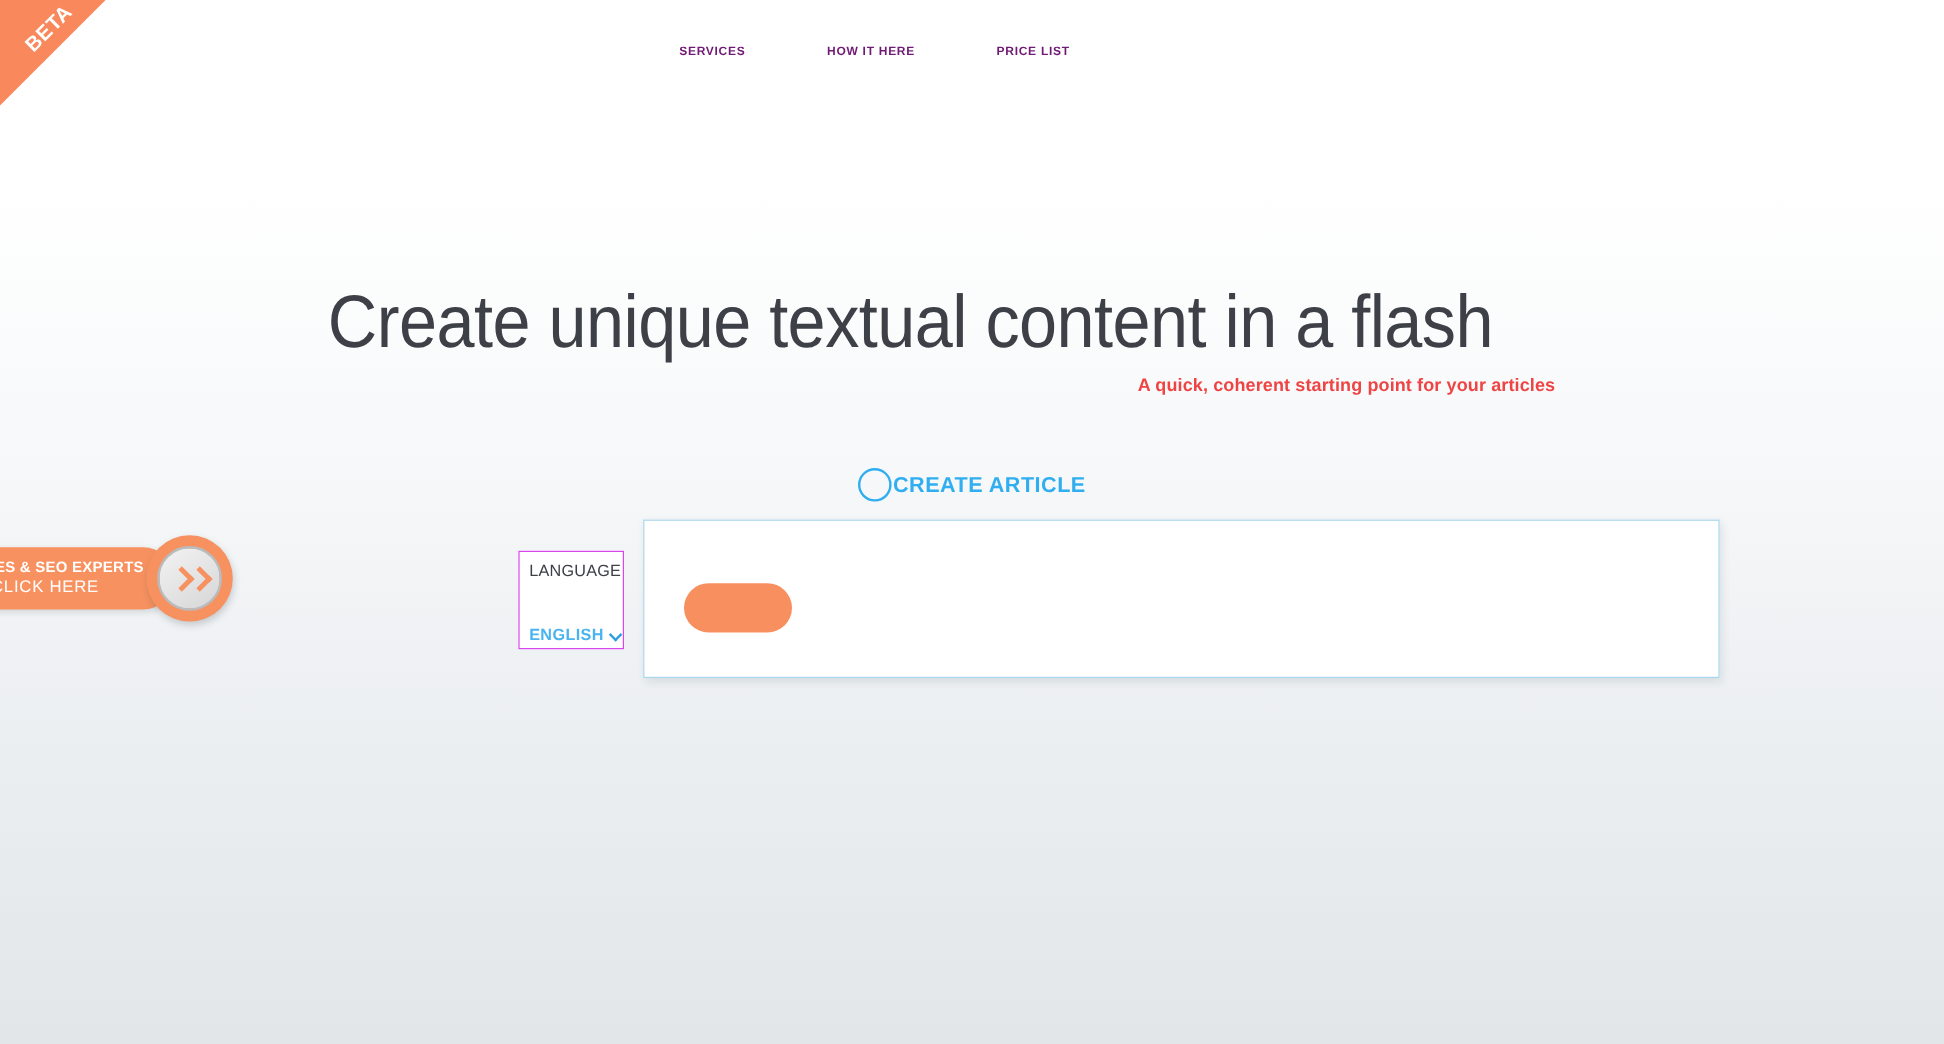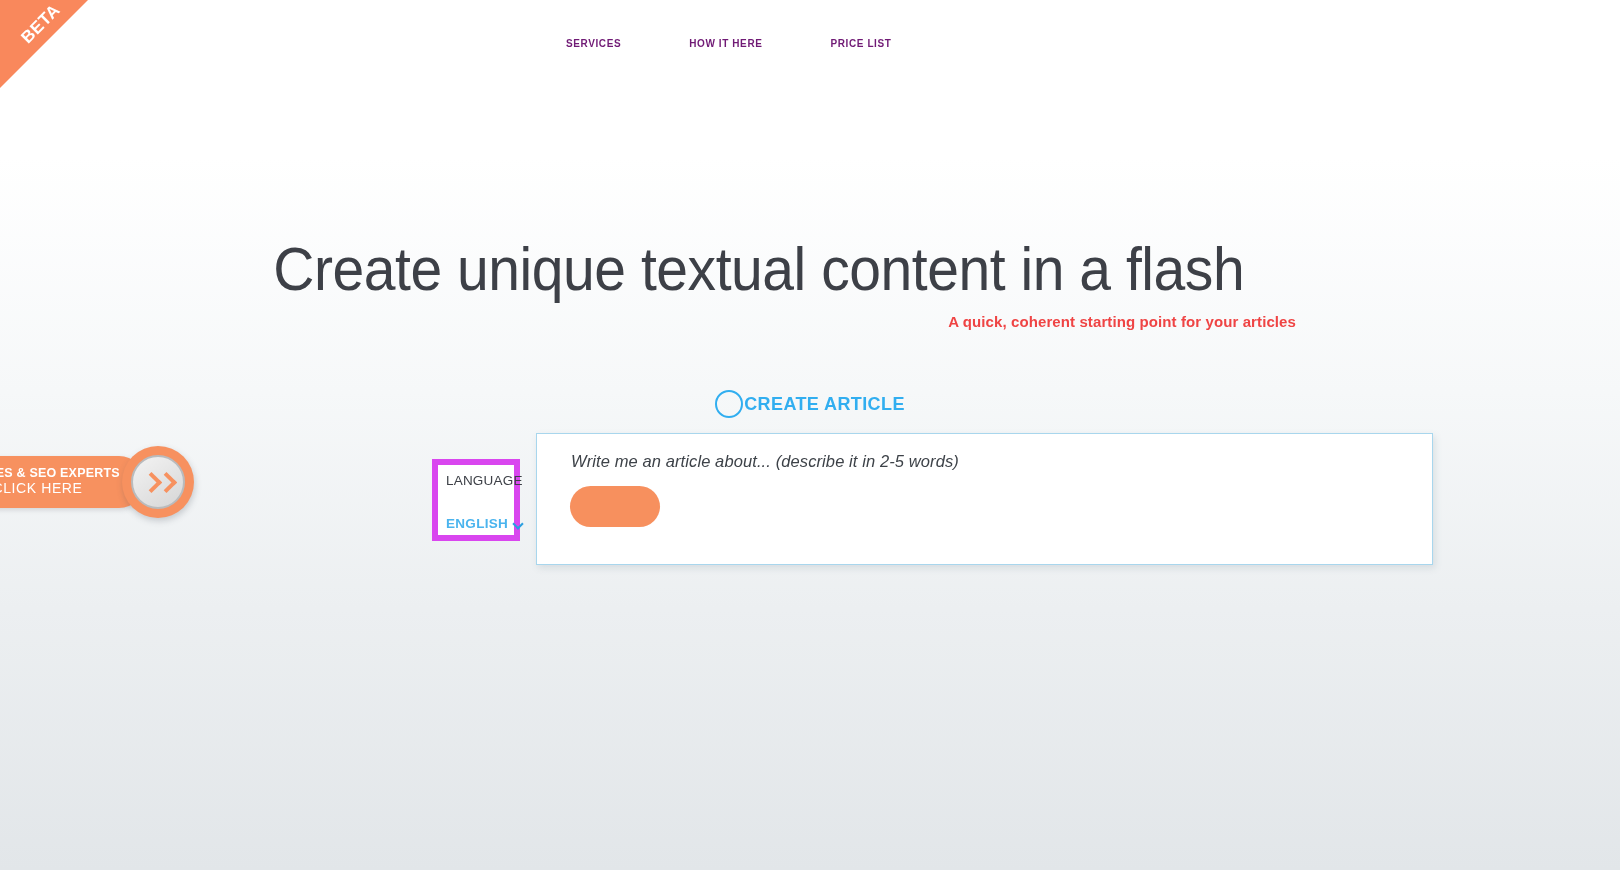--- a/index.html
+++ b/index.html
@@ -176,21 +176,21 @@
     top: 433px;
     left: 432px;
   }
   .language-box {
     position: absolute;
     left: 0;
     top: 26px;
     width: 88px;
     height: 82px;
     box-sizing: border-box;
-    border: 6px solid #d946ef;
+    border: 1px solid #d946ef;
     background: #ffffff;
     padding: 8px 0 0 8px;
     z-index: 12;
   }
   .language-label {
     font-size: 13.5px;
     color: #3d4047;
     letter-spacing: 0.2px;
     white-space: nowrap;
   }
@@ -383,21 +383,20 @@
 
   <div class="language-box">
     <div class="language-label">LANGUAGE</div>
     <div class="language-select-wrap">
       <span class="language-value">ENGLISH</span>
       <span class="chevron-down"></span>
     </div>
   </div>
 
   <div class="article-panel">
-    <div class="article-placeholder">Write me an article about... (describe it in 2-5 words)</div>
     <button class="generate-btn"></button>
   </div>
 
 </div>
 
 <div class="promo">
   <div class="promo-tab">
     <span class="promo-line1">GENCIES &amp; SEO EXPERTS</span>
     <span class="promo-line2">CLICK HERE</span>
   </div>

